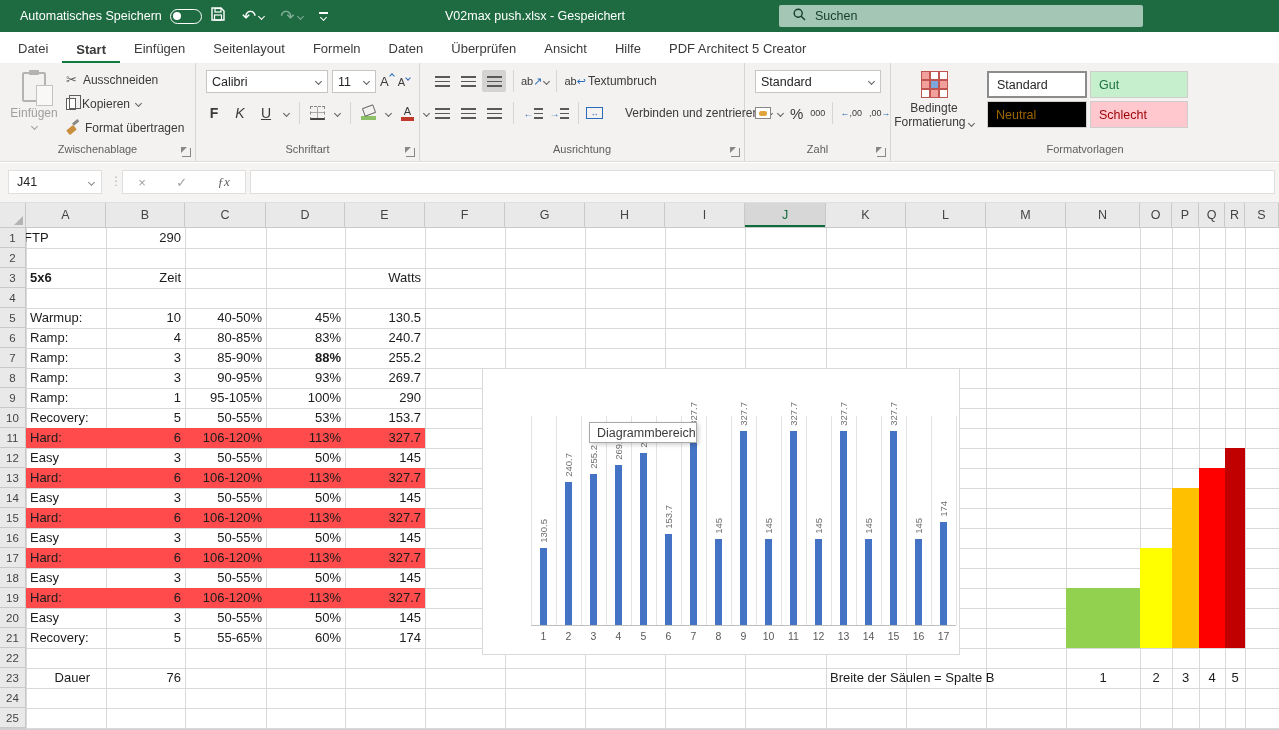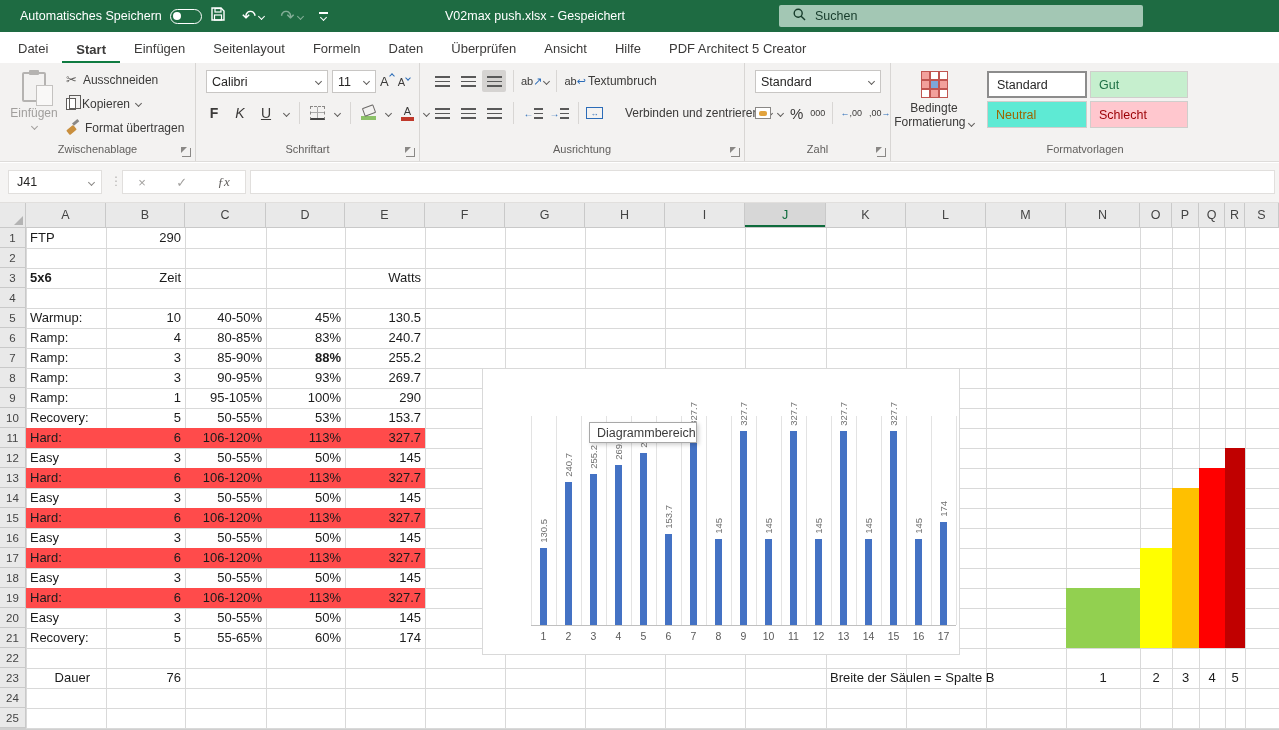--- a/index.html
+++ b/index.html
@@ -316,21 +316,21 @@
             <span style="background:#f2a09b"></span>
           <span style="background:#fff"></span>
             <span style="background:#f2a09b"></span>
             <span style="background:#fff"></span>
         </span>
         <span class="cap"><span>Bedingte Formatierung</span> <span class="chev" style="color:#605e5c"></span></span>
       </div>
       <div class="gallery">
           <div class="tile selected" style="background: rgb(255, 255, 255); color: rgb(38, 38, 38);">Standard</div>
           <div class="tile" style="background: rgb(198, 239, 206); color: rgb(30, 113, 69);">Gut</div>
-          <div class="tile" style="background: #5eead4; color: rgb(156, 101, 0);">Neutral</div>
+          <div class="tile" style="background: #000000; color: rgb(156, 101, 0);">Neutral</div>
           <div class="tile" style="background: rgb(255, 199, 206); color: rgb(156, 0, 6);">Schlecht</div>
         </div>
     </div>
     <div class="grp-label"><span>Formatvorlagen</span></div>
   </div>
 </div>
 
 <div class="fbar">
   <div class="namebox">
       <span>J41</span>
@@ -394,21 +394,21 @@
     <div class="redfill" style="left: 26px; top: 225px; width: 399px; height: 20px; background: rgb(255, 75, 75);"></div>
     <div class="redfill" style="left: 26px; top: 265px; width: 399px; height: 20px; background: rgb(255, 75, 75);"></div>
     <div class="redfill" style="left: 26px; top: 305px; width: 399px; height: 20px; background: rgb(255, 75, 75);"></div>
     <div class="redfill" style="left: 26px; top: 345px; width: 399px; height: 20px; background: rgb(255, 75, 75);"></div>
     <div class="redfill" style="left: 26px; top: 385px; width: 399px; height: 20px; background: rgb(255, 75, 75);"></div>
     <div class="cellbar" style="left: 1066px; top: 385px; width: 74px; height: 60px; background: rgb(146, 208, 80);"></div>
     <div class="cellbar" style="left: 1140px; top: 345px; width: 32px; height: 100px; background: rgb(255, 255, 0);"></div>
     <div class="cellbar" style="left: 1172px; top: 285px; width: 27px; height: 160px; background: rgb(255, 192, 0);"></div>
     <div class="cellbar" style="left: 1199px; top: 265px; width: 26px; height: 180px; background: rgb(255, 0, 0);"></div>
     <div class="cellbar" style="left: 1225px; top: 245px; width: 20px; height: 200px; background: rgb(192, 0, 0);"></div>
-    <div class="cell l" style="left: 26px; top: 25px; min-width: 80px;">FTP</div>
+    <div class="cell l" style="left: 20px; top: 25px; min-width: 80px;">FTP</div>
     <div class="cell r" style="left: 106px; top: 25px; width: 79px;">290</div>
     <div class="cell l b" style="left: 26px; top: 65px; min-width: 80px;">5x6</div>
     <div class="cell r" style="left: 106px; top: 65px; width: 79px;">Zeit</div>
     <div class="cell r" style="left: 345px; top: 65px; width: 80px;">Watts</div>
     <div class="cell l" style="left: 26px; top: 105px; min-width: 80px;">Warmup:</div>
     <div class="cell r" style="left: 106px; top: 105px; width: 79px;">10</div>
     <div class="cell r" style="left: 185px; top: 105px; width: 81px;">40-50%</div>
     <div class="cell r" style="left: 266px; top: 105px; width: 79px;">45%</div>
     <div class="cell r" style="left: 345px; top: 105px; width: 80px;">130.5</div>
     <div class="cell l" style="left: 26px; top: 125px; min-width: 80px;">Ramp:</div>

